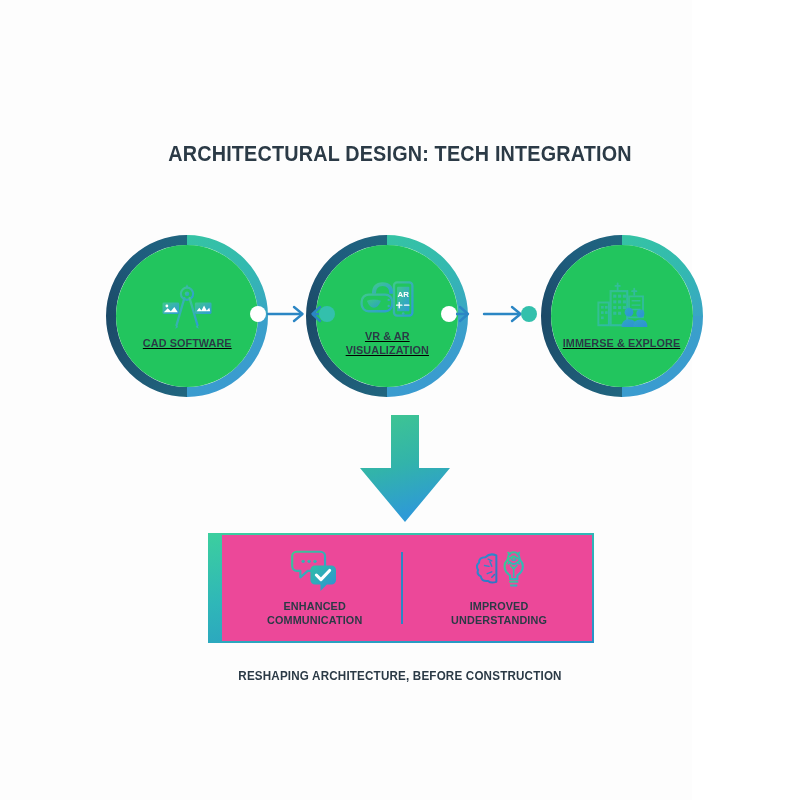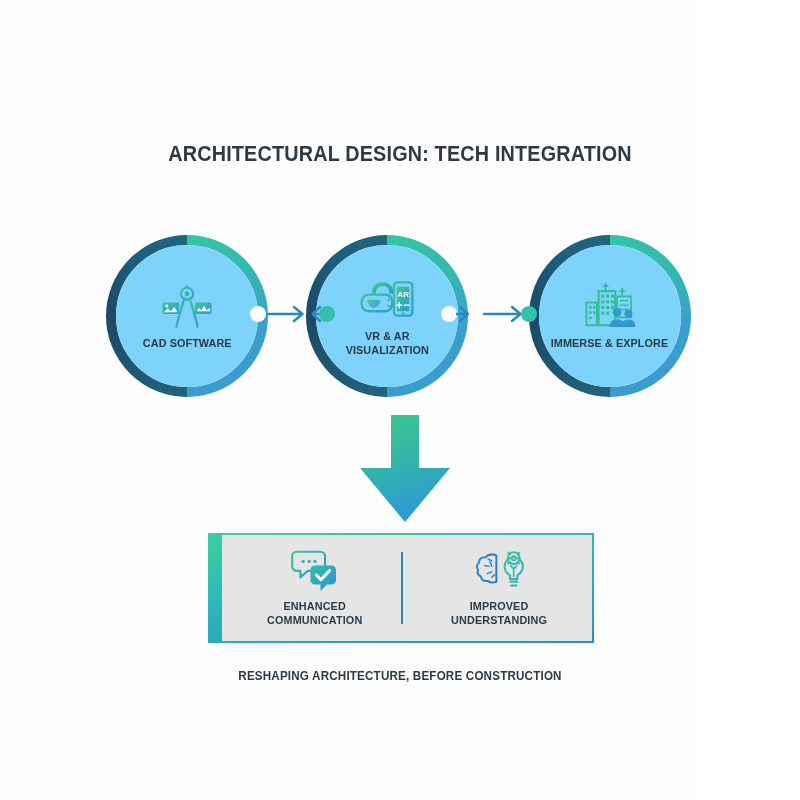--- a/index.html
+++ b/index.html
@@ -44,41 +44,42 @@
     height: 170px;
   }
   .node {
     position: absolute;
     width: 166px;
     height: 166px;
     top: 3px;
   }
   .node.n1 { left: 104px; }
   .node.n2 { left: 304px; }
-  .node.n3 { left: 527px; }
+  .node.n3 { left: 539px; }
 
   .ring-svg {
     position: absolute;
     left: 0;
     top: 0;
     width: 166px;
     height: 166px;
   }
   .node-inner {
     position: absolute;
     left: 12px;
     top: 12px;
     width: 142px;
     height: 142px;
     border-radius: 50%;
-    background: #7dd3fc;
+    background: #22c55e;
     display: flex;
     flex-direction: column;
     align-items: center;
     justify-content: center;
+    text-decoration: underline;
   }
   .node-icon {
     width: 56px;
     height: 50px;
     margin-bottom: 6px;
     display: block;
   }
   .node-label {
     font-family: "Liberation Sans Narrow", "Liberation Sans", sans-serif;
     font-size: 11.5px;
@@ -135,21 +136,21 @@
   .outcome-border {
     position: absolute;
     inset: 0;
     padding: 2px;
     background: linear-gradient(170deg, #3ccf9e 0%, #2fb7b8 40%, #2790c9 100%);
     box-sizing: border-box;
   }
   .outcome-inner {
     position: absolute;
     inset: 2px;
-    background: #e5e5e5;
+    background: #ec4899;
     display: flex;
     align-items: center;
     justify-content: flex-start;
     margin-left: 12px;
   }
   .outcome-cell {
     width: 50%;
     height: 100%;
     display: flex;
     flex-direction: column;

